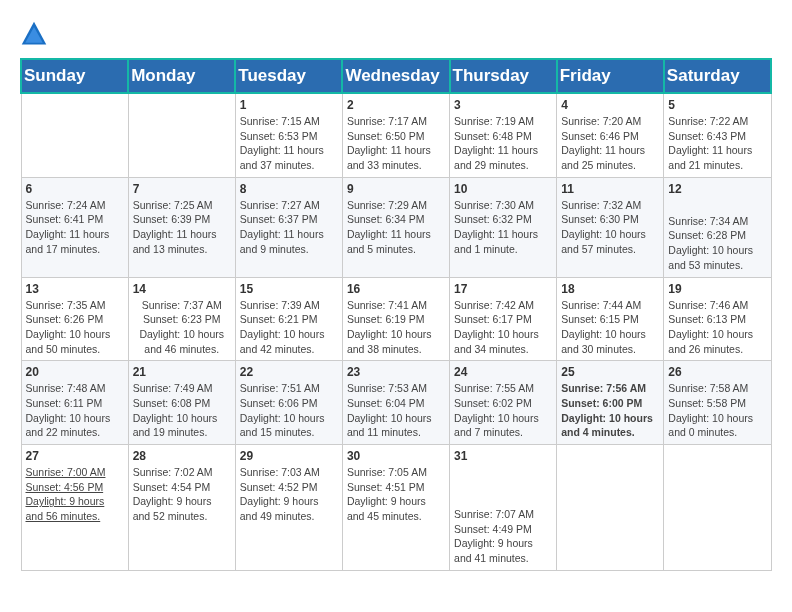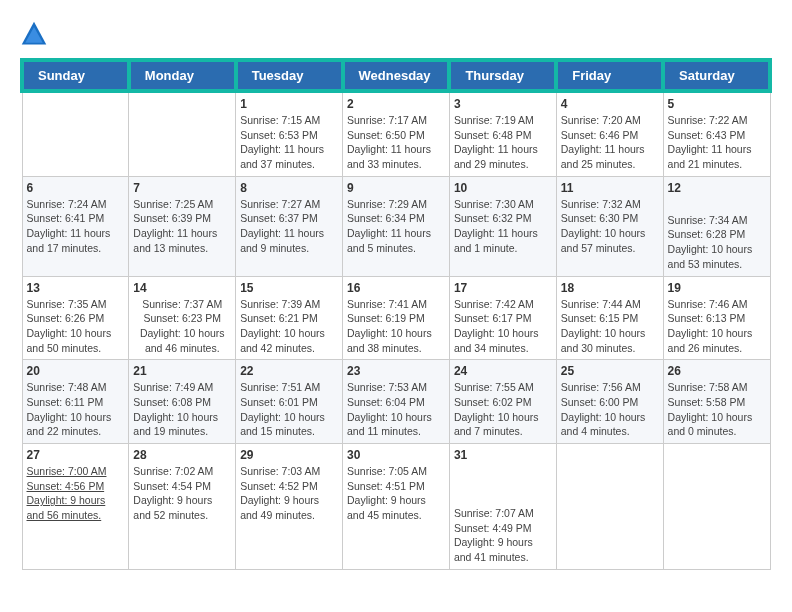--- a/index.html
+++ b/index.html
@@ -45,25 +45,25 @@
       color: #555;
     }
     .calendar {
       width: 100%;
       border-collapse: collapse;
       font-size: 11px;
     }
     .calendar th {
       background: #2b6cb0;
       color: #fff;
-      padding: 6px 14px;
+      padding: 6px 2px;
       text-align: left;
-      font-size: 13px;
+      font-size: 17px;
       font-weight: bold;
-      border: 4px solid #14b8a6;
+      border: 2px solid #14b8a6;
     }
     .calendar td {
       vertical-align: top;
       border: 1px solid #ccc;
       padding: 4px;
       width: calc(100% / 7);
       min-height: 80px;
       height: 80px;
     }
     .calendar tr:nth-child(even) td {
@@ -254,38 +254,38 @@
         </td>
         <td>
           <span class="day-number">21</span>
           <div class="day-info" style="white-space: pre-line;">Sunrise: 7:49 AM
 Sunset: 6:08 PM
 Daylight: 10 hours and 19 minutes.</div>
         </td>
         <td>
           <span class="day-number">22</span>
           <div class="day-info" style="white-space: pre-line;">Sunrise: 7:51 AM
-Sunset: 6:01 PM
+Sunset: 6:06 PM
 Daylight: 10 hours and 15 minutes.</div>
         </td>
         <td>
           <span class="day-number">23</span>
           <div class="day-info" style="white-space: pre-line;">Sunrise: 7:53 AM
 Sunset: 6:04 PM
 Daylight: 10 hours and 11 minutes.</div>
         </td>
         <td>
           <span class="day-number">24</span>
           <div class="day-info" style="white-space: pre-line;">Sunrise: 7:55 AM
 Sunset: 6:02 PM
 Daylight: 10 hours and 7 minutes.</div>
         </td>
         <td>
           <span class="day-number">25</span>
-          <div class="day-info" style="white-space: pre-line;">Sunrise: 7:56 AM
+          <div class="day-info" style="white-space: pre-line; font-weight: bold;">Sunrise: 7:56 AM
 Sunset: 6:00 PM
 Daylight: 10 hours and 4 minutes.</div>
         </td>
         <td>
           <span class="day-number">26</span>
           <div class="day-info" style="white-space: pre-line;">Sunrise: 7:58 AM
 Sunset: 5:58 PM
 Daylight: 10 hours and 0 minutes.</div>
         </td>
       </tr>

